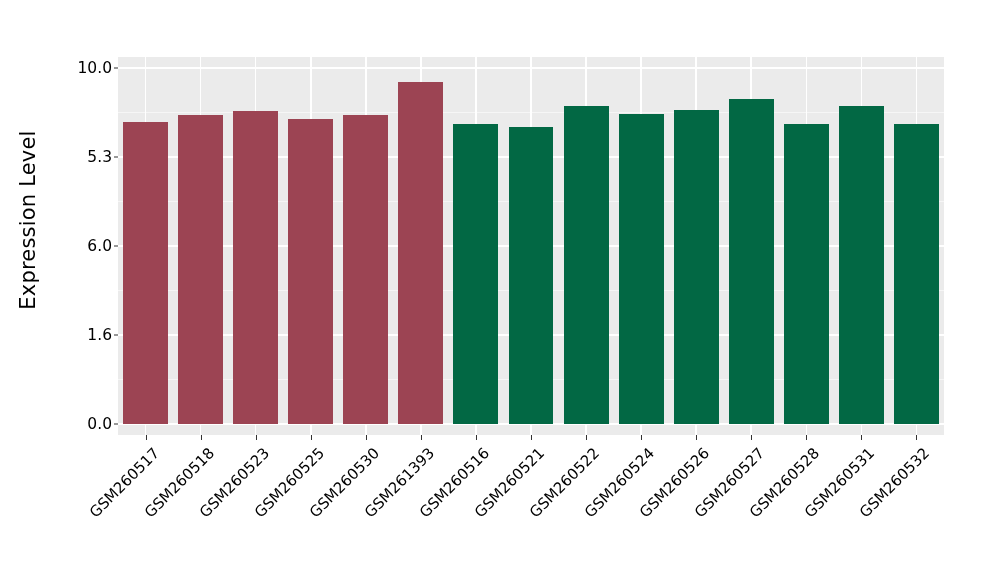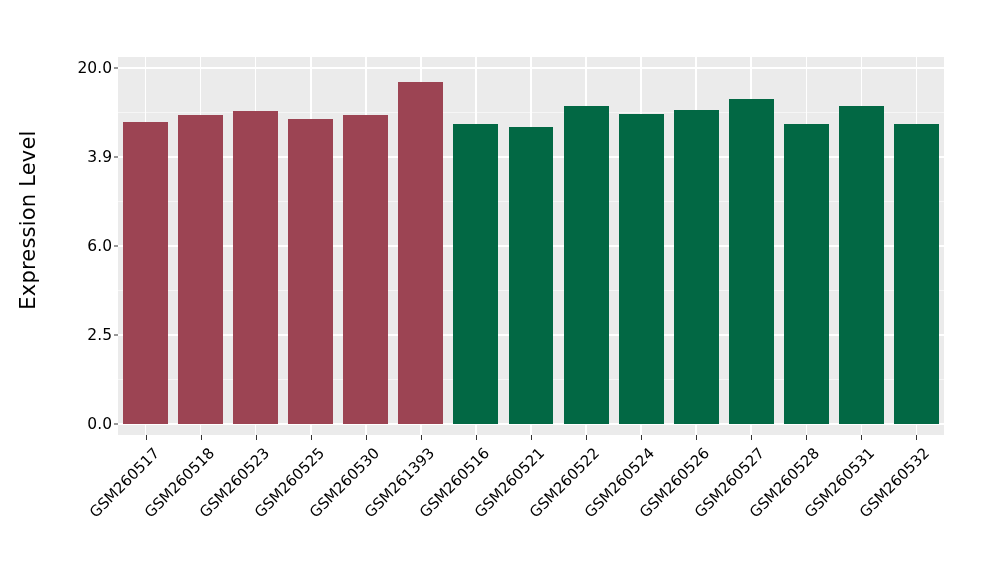--- a/index.html
+++ b/index.html
@@ -142,27 +142,27 @@
 
 <div id="chart-root">
 
   <div class="y-axis-title">
     <span>Expression Level</span>
   </div>
 
   <div class="y-ticks">
       <div class="y-tick" style="top: 424px;">0.0</div>
       <div class="y-tick-mark" style="top: 424px;"></div>
-      <div class="y-tick" style="top: 335px;">2.5</div>
+      <div class="y-tick" style="top: 335px;">1.6</div>
       <div class="y-tick-mark" style="top: 335px;"></div>
       <div class="y-tick" style="top: 246px;">6.0</div>
       <div class="y-tick-mark" style="top: 246px;"></div>
-      <div class="y-tick" style="top: 157px;">3.9</div>
+      <div class="y-tick" style="top: 157px;">5.3</div>
       <div class="y-tick-mark" style="top: 157px;"></div>
-      <div class="y-tick" style="top: 68px;">20.0</div>
+      <div class="y-tick" style="top: 68px;">10.0</div>
       <div class="y-tick-mark" style="top: 68px;"></div>
     </div>
 
   <div class="panel">
     <div id="gridlines">
         <div class="grid-major" style="top: 366.2px;"></div>
         <div class="grid-major" style="top: 277.2px;"></div>
         <div class="grid-major" style="top: 188.2px;"></div>
         <div class="grid-major" style="top: 99.2px;"></div>
         <div class="grid-major" style="top: 10.2px;"></div>

